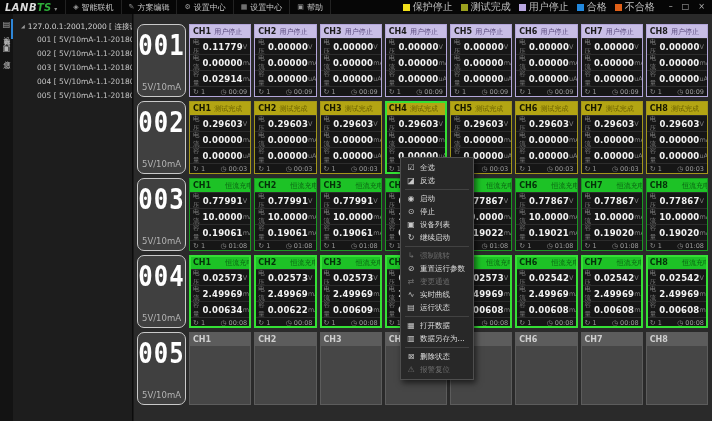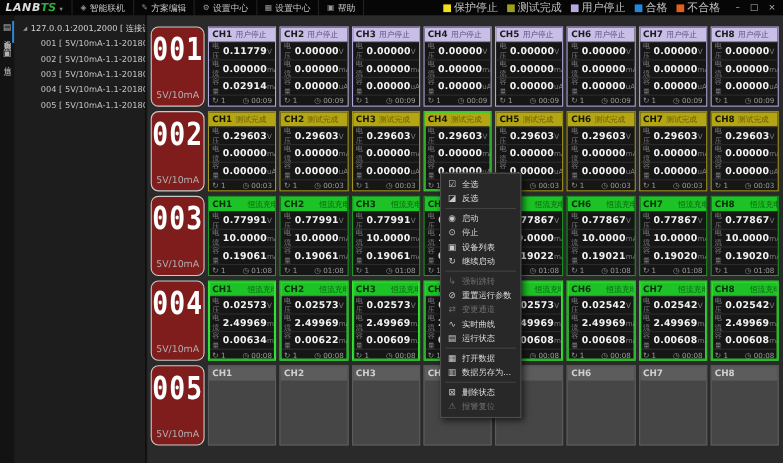--- a/index.html
+++ b/index.html
@@ -37,21 +37,21 @@
            border-right:1px solid #0c0c0c;box-sizing:border-box;padding-top:5px;}
   .troot,.tnode{font-size:7.5px;white-space:nowrap;height:14px;line-height:14px;color:#d2d2d2;
            overflow:hidden;}
   .troot{padding-left:8px;}
   .troot .caret{font-size:5px;color:#999;margin-right:3px;vertical-align:1px;}
   .tnode{padding-left:24px;color:#c4c4c4;}
   
   .main{position:absolute;left:134px;top:14px;right:0;bottom:0;background:#2a2a2a;
         padding:10px 4px 0 3px;box-sizing:border-box;}
   .grow{display:flex;gap:3px;height:73px;margin-bottom:4px;}
-  .dispbox{width:49px;flex:0 0 49px;background:#7f1d1d;border:1px solid #c9c9c9;border-radius:7px;
+  .dispbox{width:49px;flex:0 0 49px;background:#404040;border:1px solid #c9c9c9;border-radius:7px;
         display:flex;flex-direction:column;align-items:center;justify-content:space-between;
         box-sizing:border-box;padding:8px 0 4px 0;}
   .digits{font-family:"DejaVu Sans Mono","Liberation Mono",monospace;font-weight:bold;
         font-size:24px;line-height:24px;color:#fff;letter-spacing:1px;transform:scaleY(1.2);}
   .spec{font-size:8.5px;color:#b2b2b2;}
   .chp{flex:1 1 0;background:#161616;border:1px solid #555;box-sizing:border-box;
        display:flex;flex-direction:column;overflow:hidden;}
   .chp .hd{height:13px;flex:0 0 13px;display:flex;align-items:center;gap:3px;padding:0 3px;}
   .chp .hd .chn{font-size:8px;font-weight:bold;}
   .chp .hd .st{font-size:7px;white-space:nowrap;}

